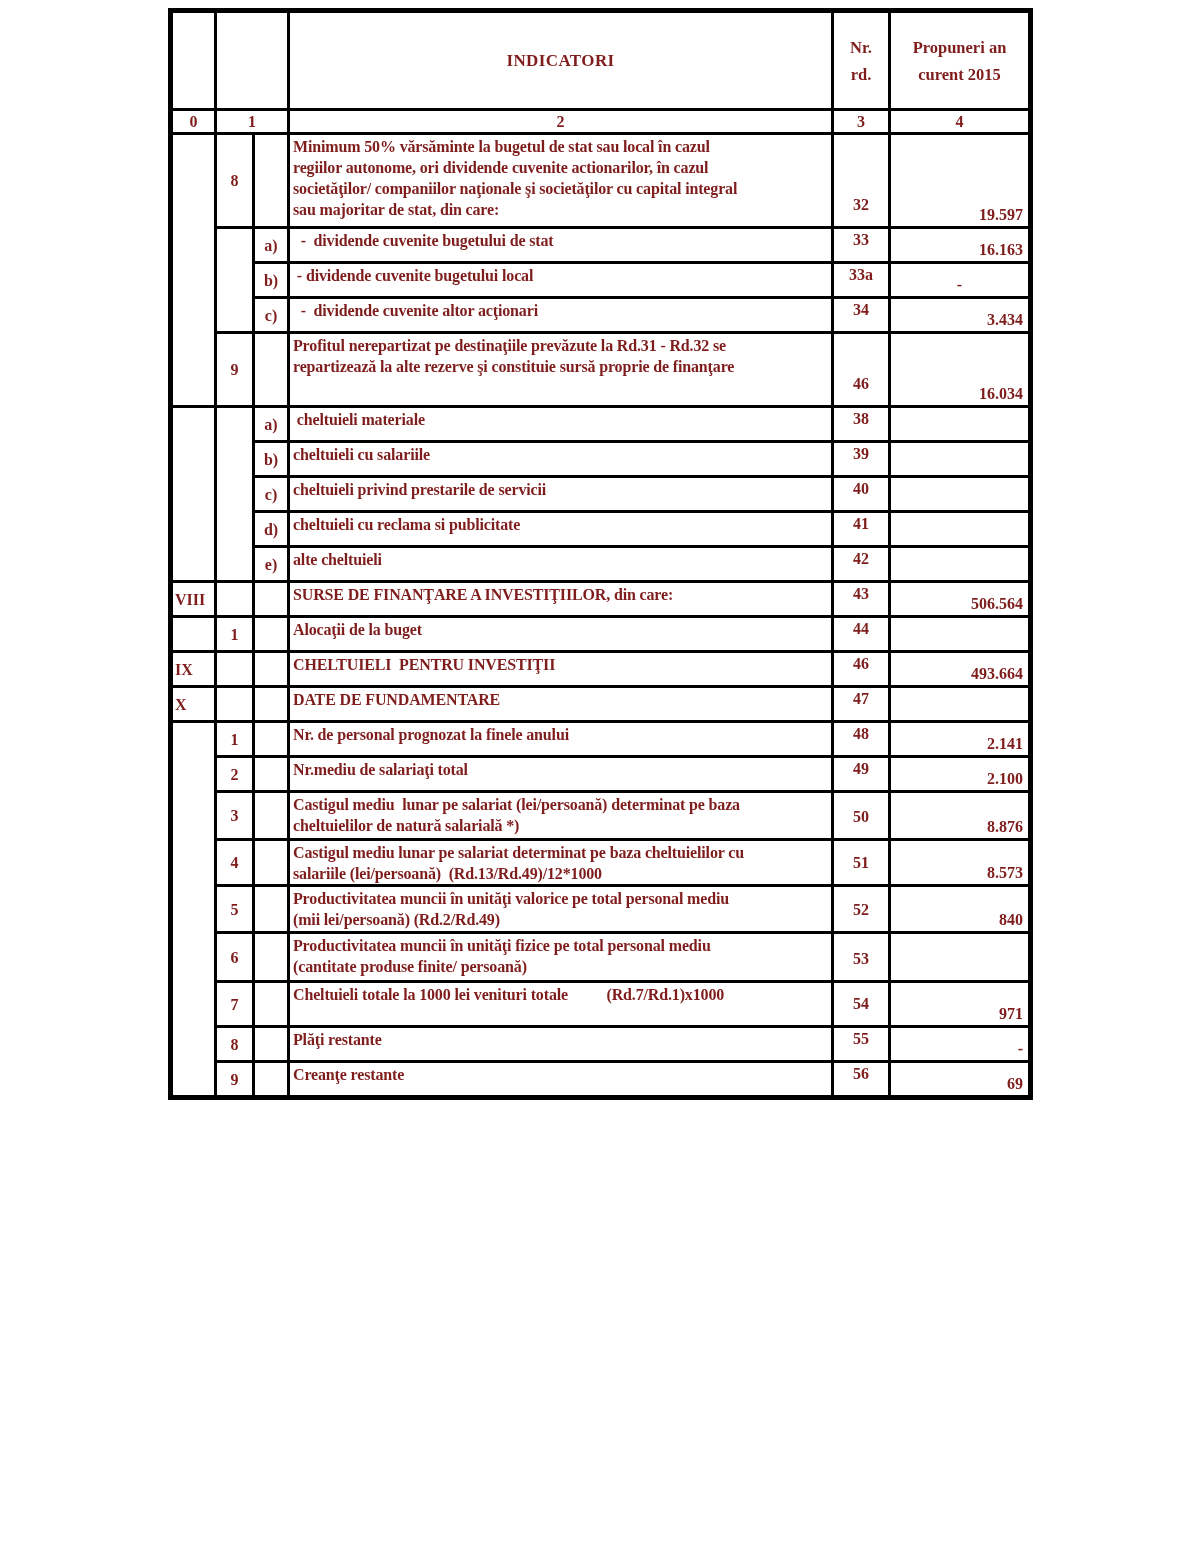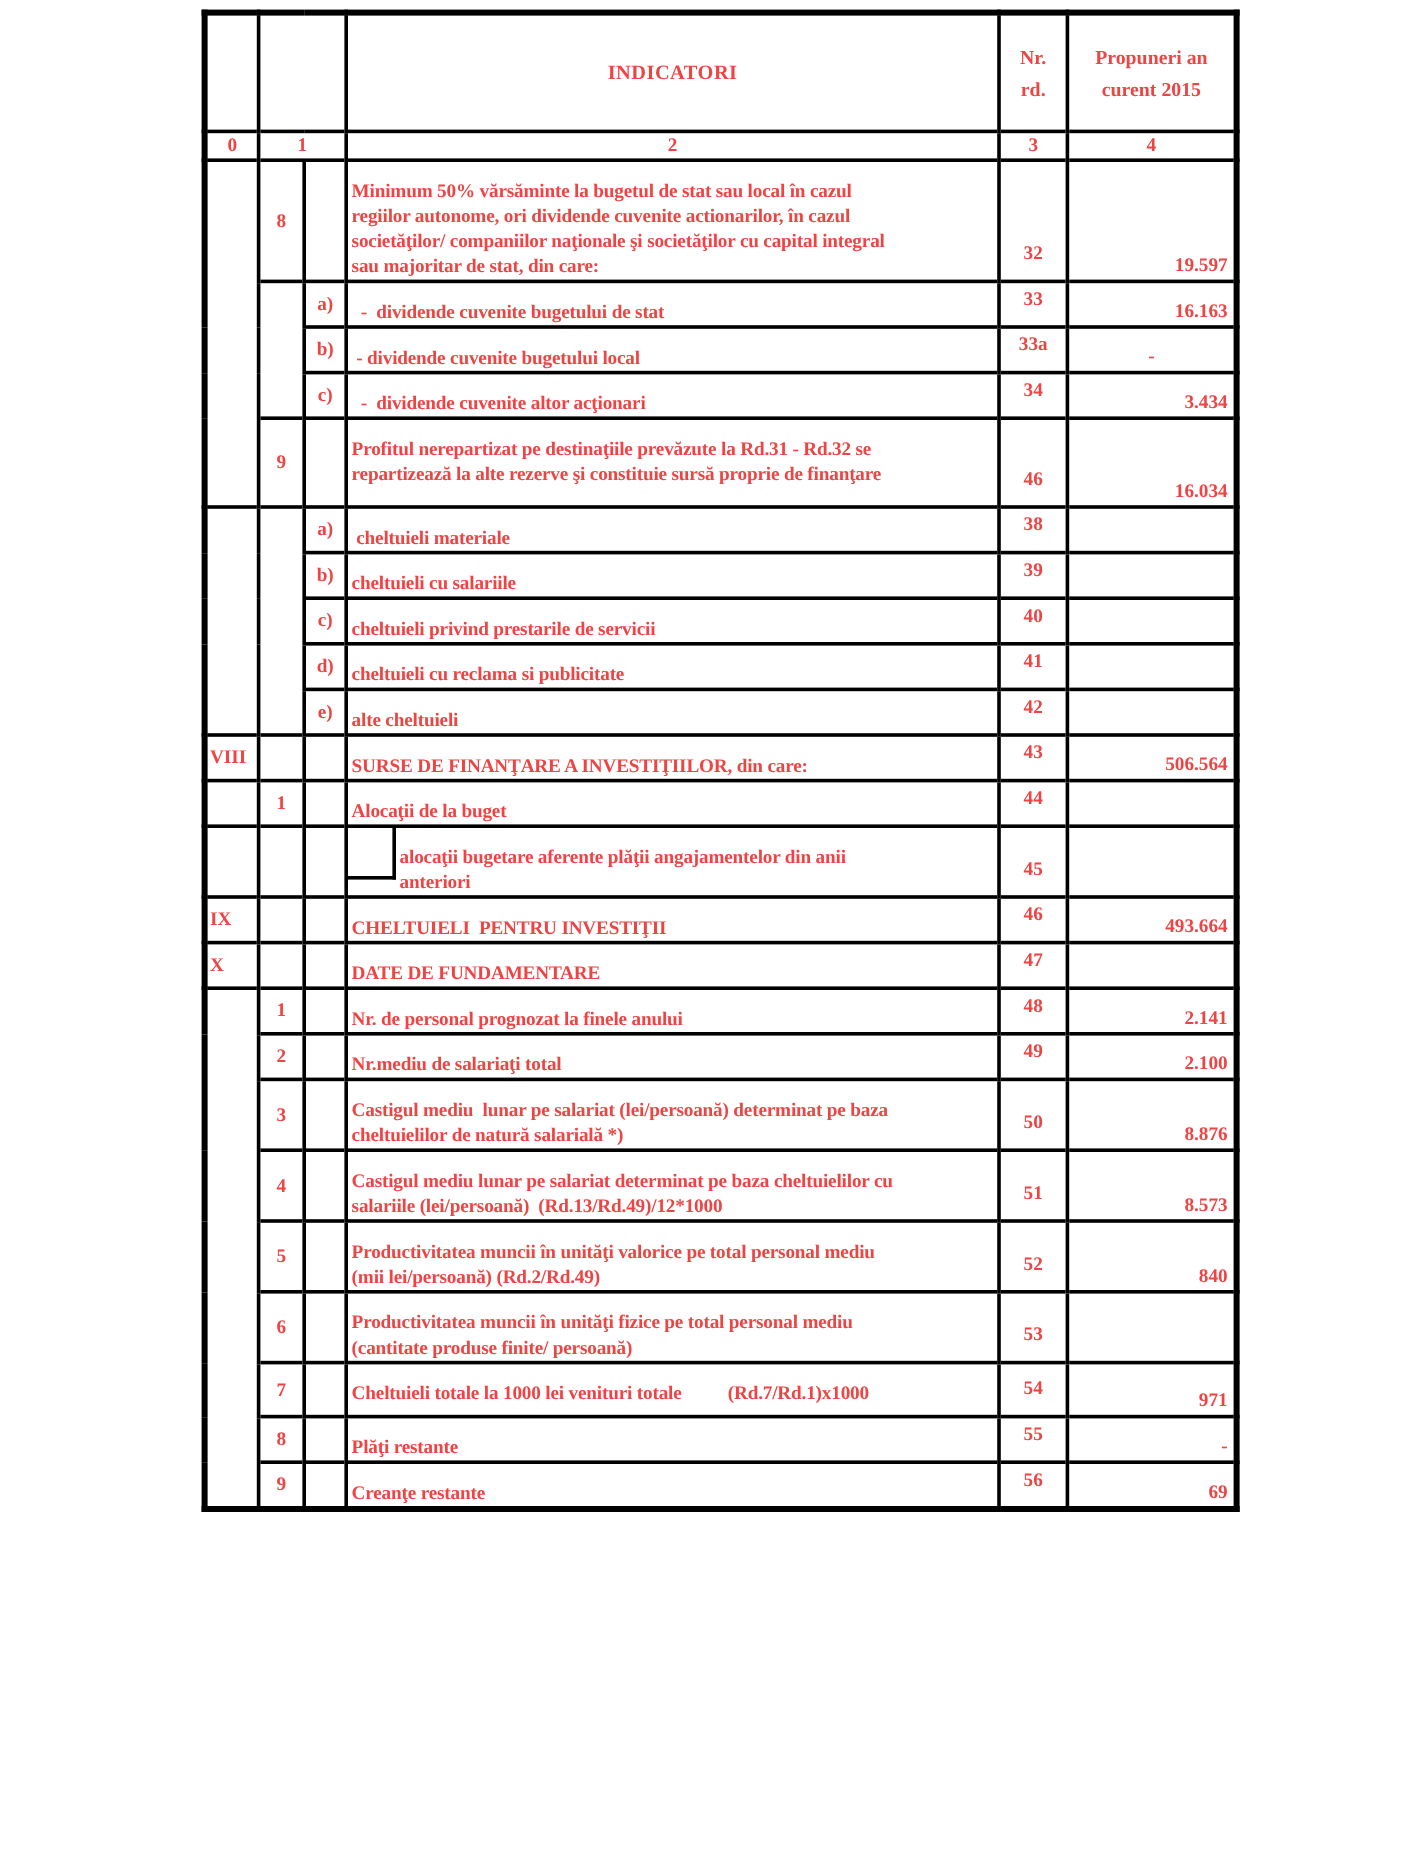--- a/index.html
+++ b/index.html
@@ -5,31 +5,31 @@
   html,body { margin:0; padding:0; background:#ffffff; }
   .page {
     position:relative; width:1182px; height:1548px; background:#ffffff;
     overflow:hidden;
   }
   table.budget {
     position:absolute; left:168px; top:8px; width:860px;
     border-collapse:collapse; table-layout:fixed;
     border:5px solid #000;
     font-family:"Liberation Serif","DejaVu Serif",serif;
-    font-weight:bold; font-size:16px; line-height:21px; color:#ef4444;
+    font-weight:bold; font-size:16px; line-height:21px; color:#7f1d1d;
   }
   td { border-top:3px solid #000; border-left:3px solid #000; padding:0; overflow:hidden; vertical-align:middle; }
   td:first-child { border-left:none; }
   td.nt { border-top:none; }
   
   .c0 { vertical-align:middle; padding-left:2px; }
   .c1a { text-align:center; vertical-align:middle; }
   .c1b { text-align:center; vertical-align:middle; }
   .c2 { vertical-align:top; }
-  .c2 .txt { white-space:pre; padding:14px 2px 0 3px; letter-spacing:-0.15px; }
+  .c2 .txt { white-space:pre; padding:1px 2px 0 3px; letter-spacing:-0.15px; }
   .c3 { text-align:center; vertical-align:bottom; padding-bottom:11px; }
   .c4 { text-align:right; vertical-align:bottom; padding:0 5px 1px 0; }
   .c4.center { text-align:center; padding-right:0; }
   
   .hA { text-align:center; vertical-align:middle; white-space:pre; }
   .hInd { font-size:17px; letter-spacing:0.4px; }
   .hNr, .hProp { line-height:27px; font-size:16.5px; }
   .hB { text-align:center; vertical-align:middle; }
   
   .split { display:flex; align-items:stretch; }
@@ -185,34 +185,20 @@
         <tr style="height: 31px;">
           <td class="c0"></td>
           <td class="c1a">1</td>
           <td class="c1b"></td>
           <td class="c2">
             <div class="txt">Alocaţii de la buget</div>
           </td>
           <td class="c3">44</td>
           <td class="c4"></td>
         </tr>
-        <tr style="height: 42px;">
-          <td class="c0"></td>
-          <td class="c1a"></td>
-          <td class="c1b"></td>
-          <td class="c2">
-            <div class="split">
-              <div class="spacer"></div>
-              <div class="txt">alocaţii bugetare aferente plăţii angajamentelor din anii
-anteriori</div>
-            </div>
-          </td>
-          <td class="c3">45</td>
-          <td class="c4"></td>
-        </tr>
         <tr style="height: 32px;">
           <td class="c0">IX</td>
           <td class="c1a"></td>
           <td class="c1b"></td>
           <td class="c2">
             <div class="txt">CHELTUIELI  PENTRU INVESTIŢII</div>
           </td>
           <td class="c3">46</td>
           <td class="c4">493.664</td>
         </tr>

